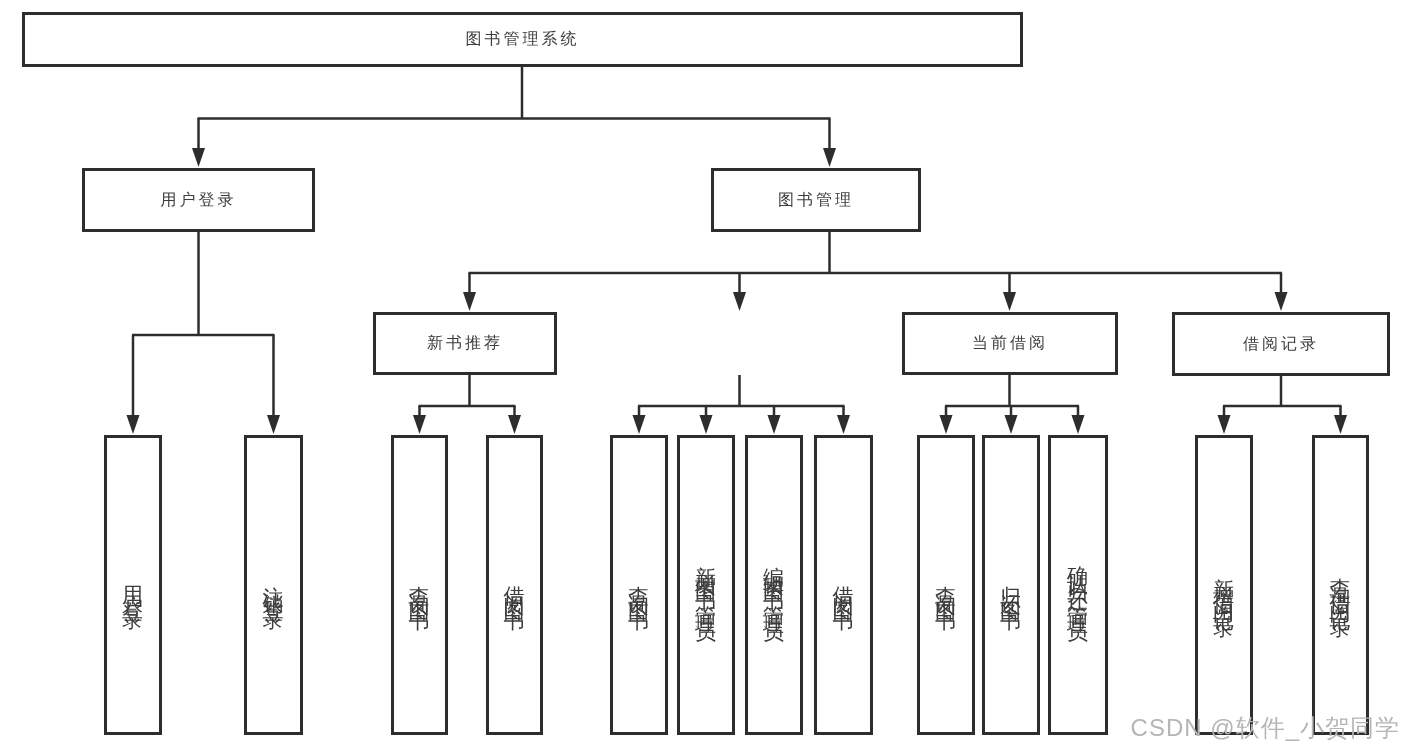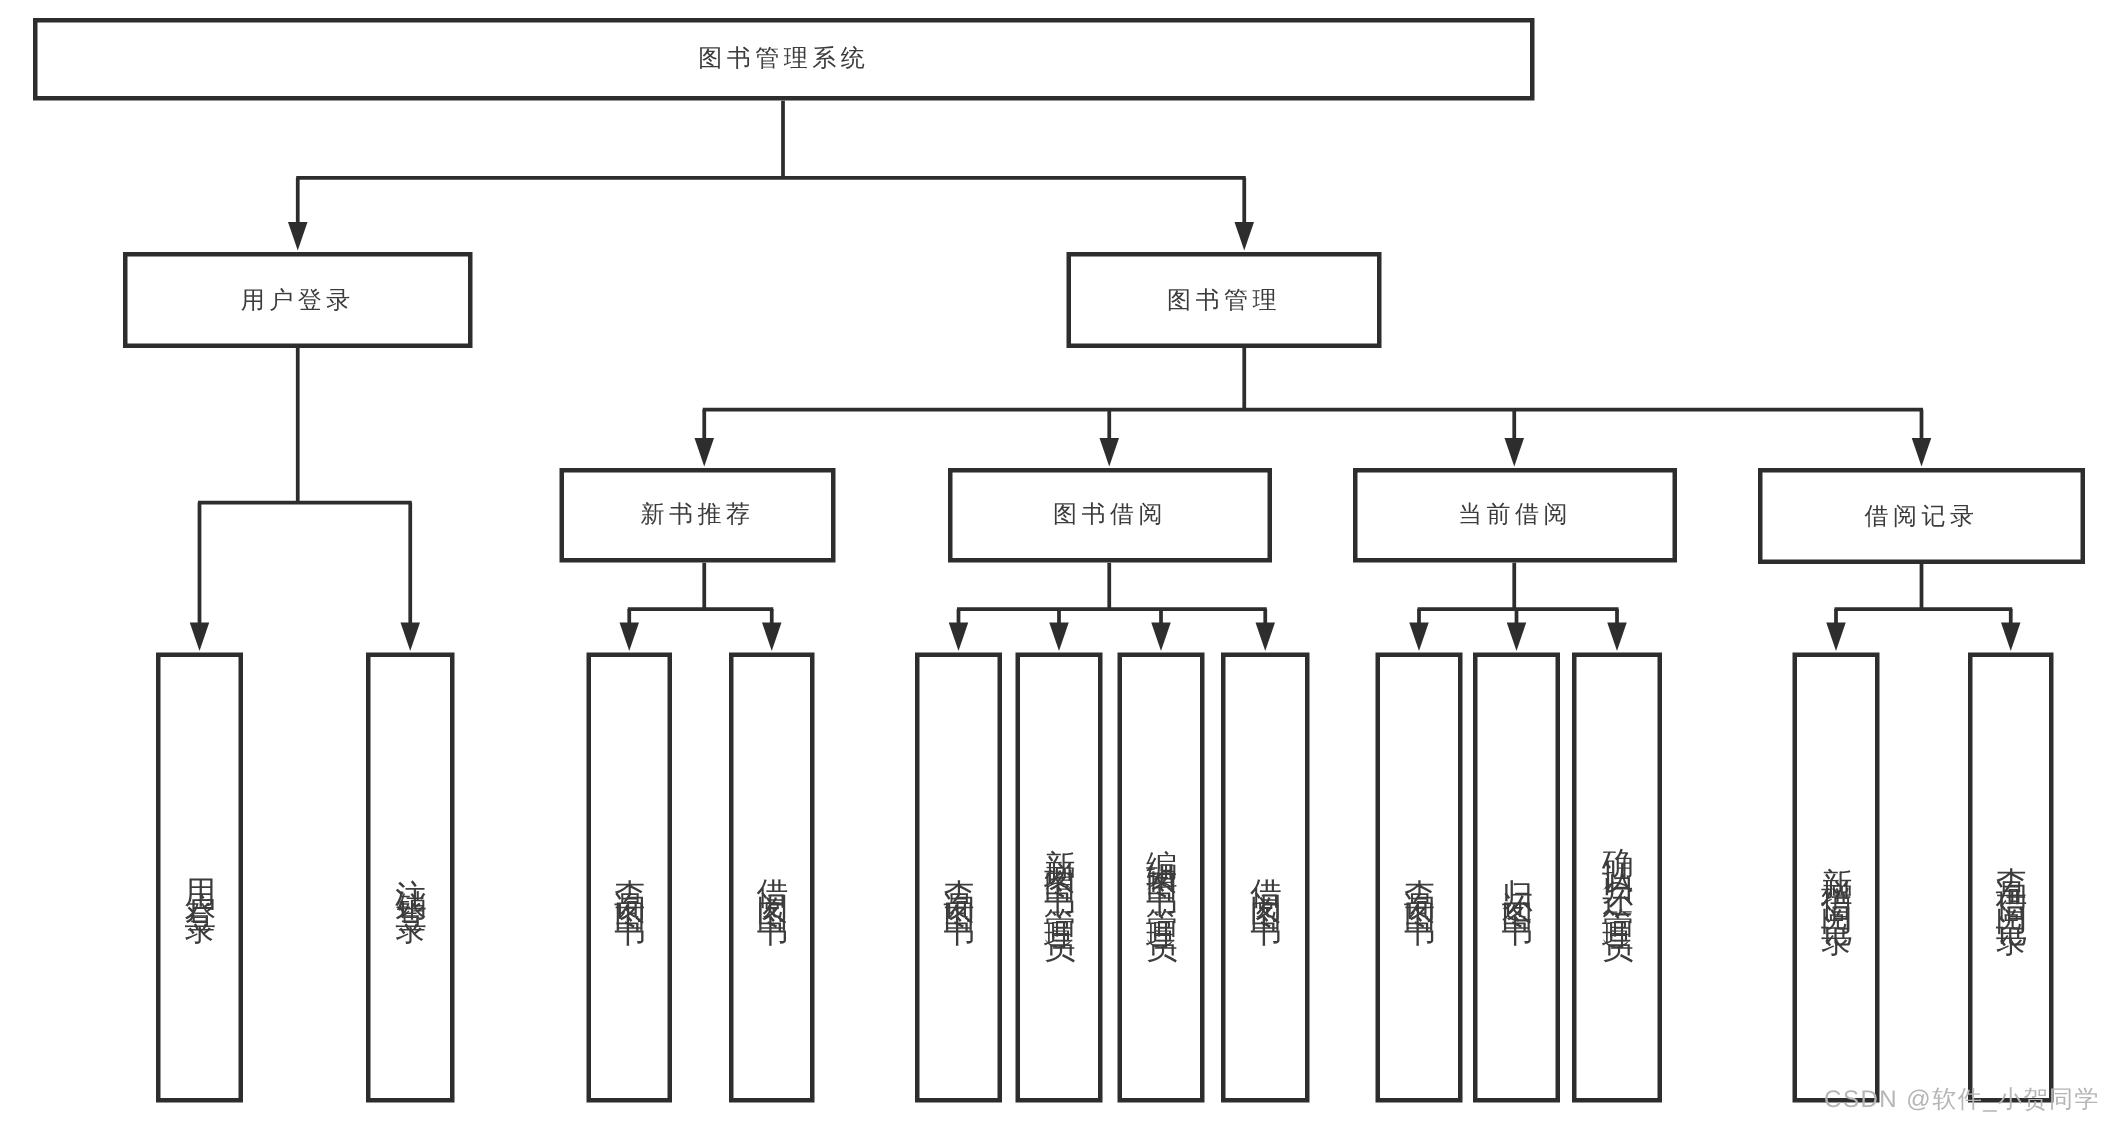--- a/index.html
+++ b/index.html
@@ -22,21 +22,21 @@
     color:var(--box-text);
   }
   .hbox{font-size:16px;letter-spacing:3px;white-space:nowrap;}
   .leaf{
     writing-mode:vertical-rl;text-orientation:mixed;
     font-size:21px;letter-spacing:8px;line-height:1;
     top:435px;height:300px;width:58px;
   }
   .watermark{
     position:absolute;right:5px;bottom:3px;z-index:5;
-    font-size:16px;color:var(--wm-color);letter-spacing:1px;white-space:nowrap;
+    font-size:24px;color:var(--wm-color);letter-spacing:1px;white-space:nowrap;
   }
 </style>
 </head>
 <body>
 
 <div class="stage">
 
   <svg class="wires" width="1405" height="747" viewBox="0 0 1405 747" aria-hidden="true">
 
     <g>
@@ -112,21 +112,20 @@
       <polygon points="1334,415 1347,415 1340.5,434"></polygon>
     </g>
   </svg>
 
   <div class="box hbox" style="left:22px;top:12px;width:1001px;height:55px;">图书管理系统</div>
 
   <div class="box hbox" style="left:82px;top:168px;width:233px;height:64px;">用户登录</div>
   <div class="box hbox" style="left:711px;top:168px;width:210px;height:64px;">图书管理</div>
 
   <div class="box hbox" style="left:362px;top:312px;width:184px;height:63px;margin-left:11px;">新书推荐</div>
-  <div class="box hbox" style="left:632px;top:312px;width:216px;height:63px;">图书借阅</div>
   <div class="box hbox" style="left:902px;top:312px;width:216px;height:63px;">当前借阅</div>
   <div class="box hbox" style="left:1172px;top:312px;width:218px;height:64px;">借阅记录</div>
 
   <div class="box leaf" style="left:104px;">用户登录</div>
   <div class="box leaf" style="left:244px;width:59px;">注销登录</div>
 
   <div class="box leaf" style="left:391px;width:57px;">查询图书</div>
   <div class="box leaf" style="left:486px;width:57px;">借阅图书</div>
 
   <div class="box leaf" style="left:610px;">查询图书</div>

